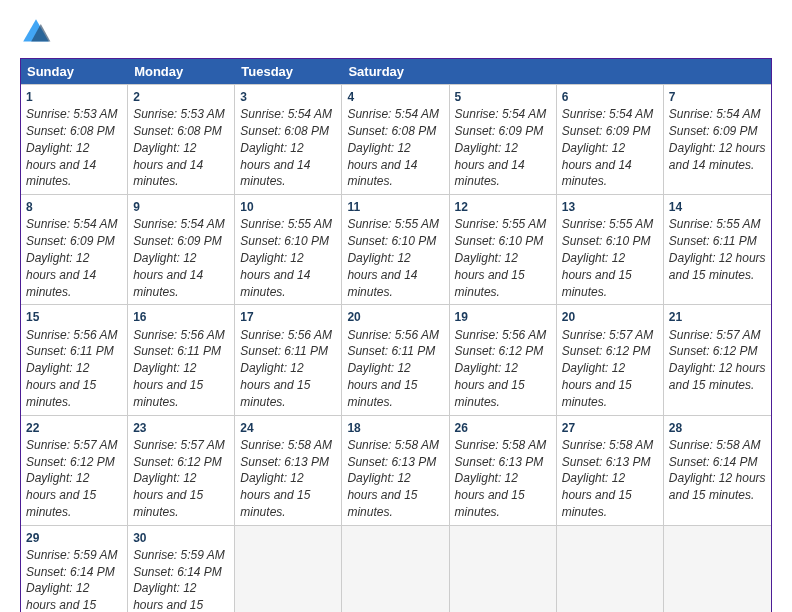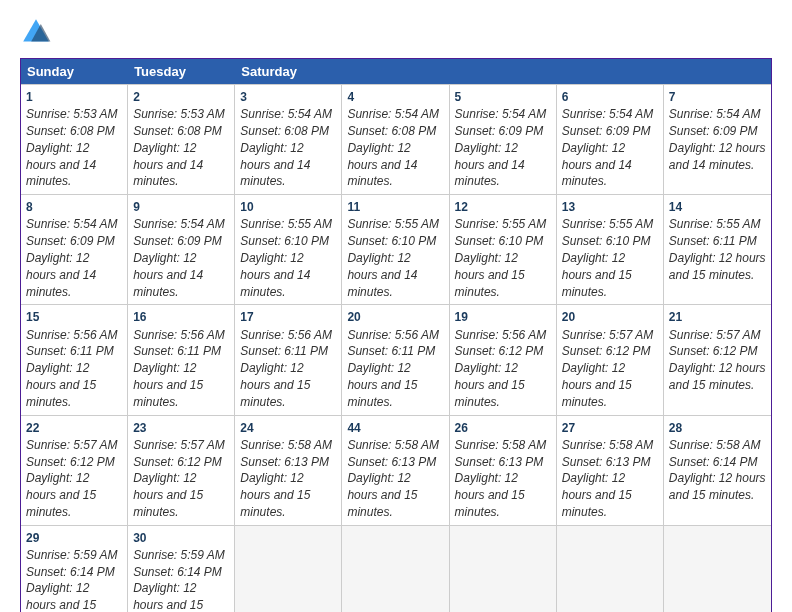--- a/index.html
+++ b/index.html
@@ -124,20 +124,21 @@
     </div>
     <div class="title-block">
       <div class="cal-title"></div>
       <div class="cal-subtitle"></div>
     </div>
   </div>
 
   <div class="calendar">
     <div class="cal-header-row">
     <div class="cal-header-cell">Sunday</div>
+        <div class="cal-header-cell">Monday</div>
         <div class="cal-header-cell">Tuesday</div>
         <div class="cal-header-cell">Saturday</div>
       </div>
     <div class="cal-body">
     <div class="cal-row">
           <div class="cal-cell">
             <span class="cell-day">1</span>
             <div class="cell-info"><span>Sunrise: 5:53 AM</span><br><span>Sunset: 6:08 PM</span><br><span>Daylight: 12 hours and 14 minutes.</span></div>
           </div>
           <div class="cal-cell">
@@ -232,21 +233,21 @@
           </div>
           <div class="cal-cell">
             <span class="cell-day">23</span>
             <div class="cell-info"><span>Sunrise: 5:57 AM</span><br><span>Sunset: 6:12 PM</span><br><span>Daylight: 12 hours and 15 minutes.</span></div>
           </div>
           <div class="cal-cell">
             <span class="cell-day">24</span>
             <div class="cell-info"><span>Sunrise: 5:58 AM</span><br><span>Sunset: 6:13 PM</span><br><span>Daylight: 12 hours and 15 minutes.</span></div>
           </div>
           <div class="cal-cell">
-            <span class="cell-day">44</span>
+            <span class="cell-day">18</span>
             <div class="cell-info"><span>Sunrise: 5:58 AM</span><br><span>Sunset: 6:13 PM</span><br><span>Daylight: 12 hours and 15 minutes.</span></div>
           </div>
           <div class="cal-cell">
             <span class="cell-day">26</span>
             <div class="cell-info"><span>Sunrise: 5:58 AM</span><br><span>Sunset: 6:13 PM</span><br><span>Daylight: 12 hours and 15 minutes.</span></div>
           </div>
           <div class="cal-cell">
             <span class="cell-day">27</span>
             <div class="cell-info"><span>Sunrise: 5:58 AM</span><br><span>Sunset: 6:13 PM</span><br><span>Daylight: 12 hours and 15 minutes.</span></div>
           </div>

